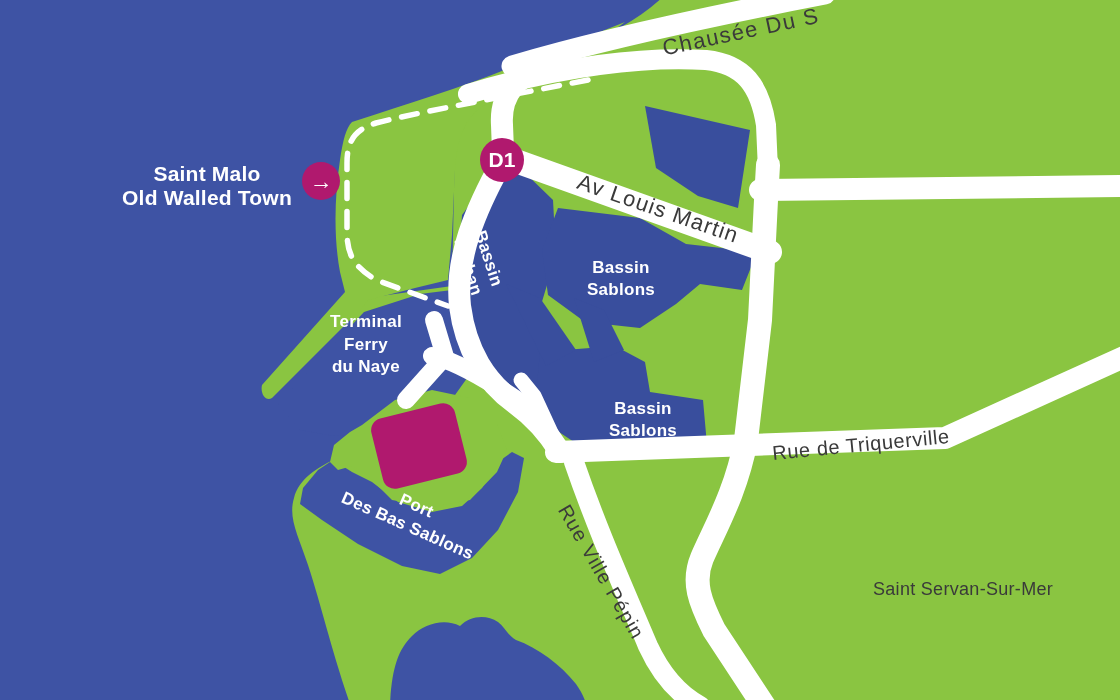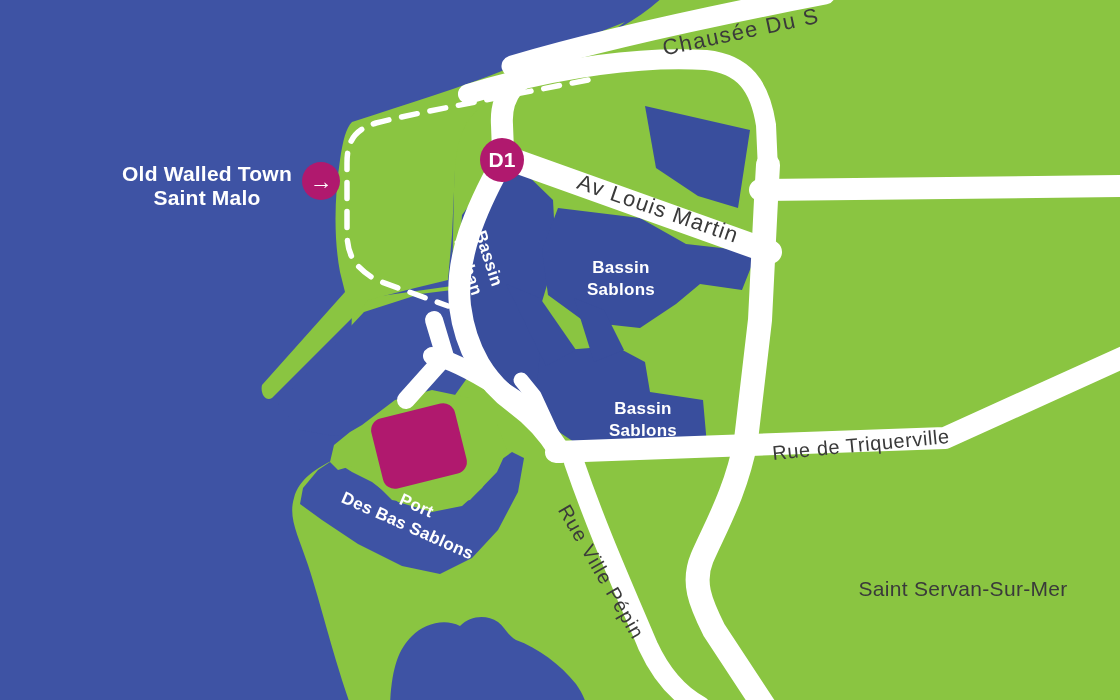--- a/index.html
+++ b/index.html
@@ -29,21 +29,21 @@
     text-align:center; line-height:1.14; letter-spacing:.2px;}
   #arrow-badge{left:321px; top:181px; width:38px; height:38px; font-size:23px;}
   #d1-badge{left:502px; top:160px; width:44px; height:44px; font-size:21px;text-align:center;}
   #chaussee-label{left:660px; top:36px; transform:rotate(-12deg);
     transform-origin:0 0; font-size:22px; letter-spacing:1.4px;}
   #louis-martin-label{left:658px; top:209px; transform:translate(-50%,-50%) rotate(19deg);
     font-size:22px; letter-spacing:1.2px;}
   #briand-label{left:940px; top:190px;}
   #triquerville-label{left:861px; top:445px; transform:translate(-50%,-50%) rotate(-5.5deg);}
   #pepin-label{left:601px; top:572px; transform:translate(-50%,-50%) rotate(60deg); letter-spacing:1px;}
-  #servan-label{left:963px; top:589px; font-size:21px; letter-spacing:.3px;}
+  #servan-label{left:963px; top:589px; font-size:18px; letter-spacing:.3px;}
   #vauban-label{left:478px; top:262px; transform:translate(-50%,-50%) rotate(72deg);}
   #cartier-label{left:621px; top:279px;}
   #bouvet-label{left:643px; top:420px;}
   #terminal-label{left:366px; top:345px; line-height:1.33;}
   #port-label{left:412px; top:516px; transform:translate(-50%,-50%) rotate(24deg);}
 </style>
 </head>
 <body>
 
 <div id="stage">
@@ -125,22 +125,22 @@
     </g>
 
     <path fill="none" style="stroke:var(--road)" stroke-width="5.5" stroke-linecap="round" stroke-dasharray="16 13" d="M 588,80 C 470,103 402,116 376,123
          C 353,130 347,143 347,163 L 347,232
          C 347,256 355,267 376,280 L 448,306"></path>
 
     <rect x="-43" y="-36" width="86" height="72" rx="12" transform="translate(419,446) rotate(-14)" style="fill:var(--highlight)"></rect>
   </svg>
 
   <div class="lbl light" id="old-town-label">
+    <span>Saint Malo</span>
     <span>Old Walled Town</span>
-    <span>Saint Malo</span>
   </div>
 
   <div class="badge" id="arrow-badge">
     <span>→</span>
   </div>
 
   <div class="badge" id="d1-badge">
     <span>D1</span>
   </div>
 
@@ -163,19 +163,24 @@
   <div class="lbl light water-lbl" id="cartier-label">
     <span>Bassin</span>
     <span>Sablons</span>
   </div>
 
   <div class="lbl light water-lbl" id="bouvet-label">
     <span>Bassin</span>
     <span>Sablons</span>
   </div>
 
+  <div class="lbl light water-lbl" id="terminal-label">
+    <span>Terminal</span>
+    <span>Ferry</span>
+    <span>du Naye</span>
+  </div>
 
   <div class="lbl light water-lbl" id="port-label">
     <span>Port</span>
     <span>Des Bas Sablons</span>
   </div>
 
 </div>
 
 </body></html>

